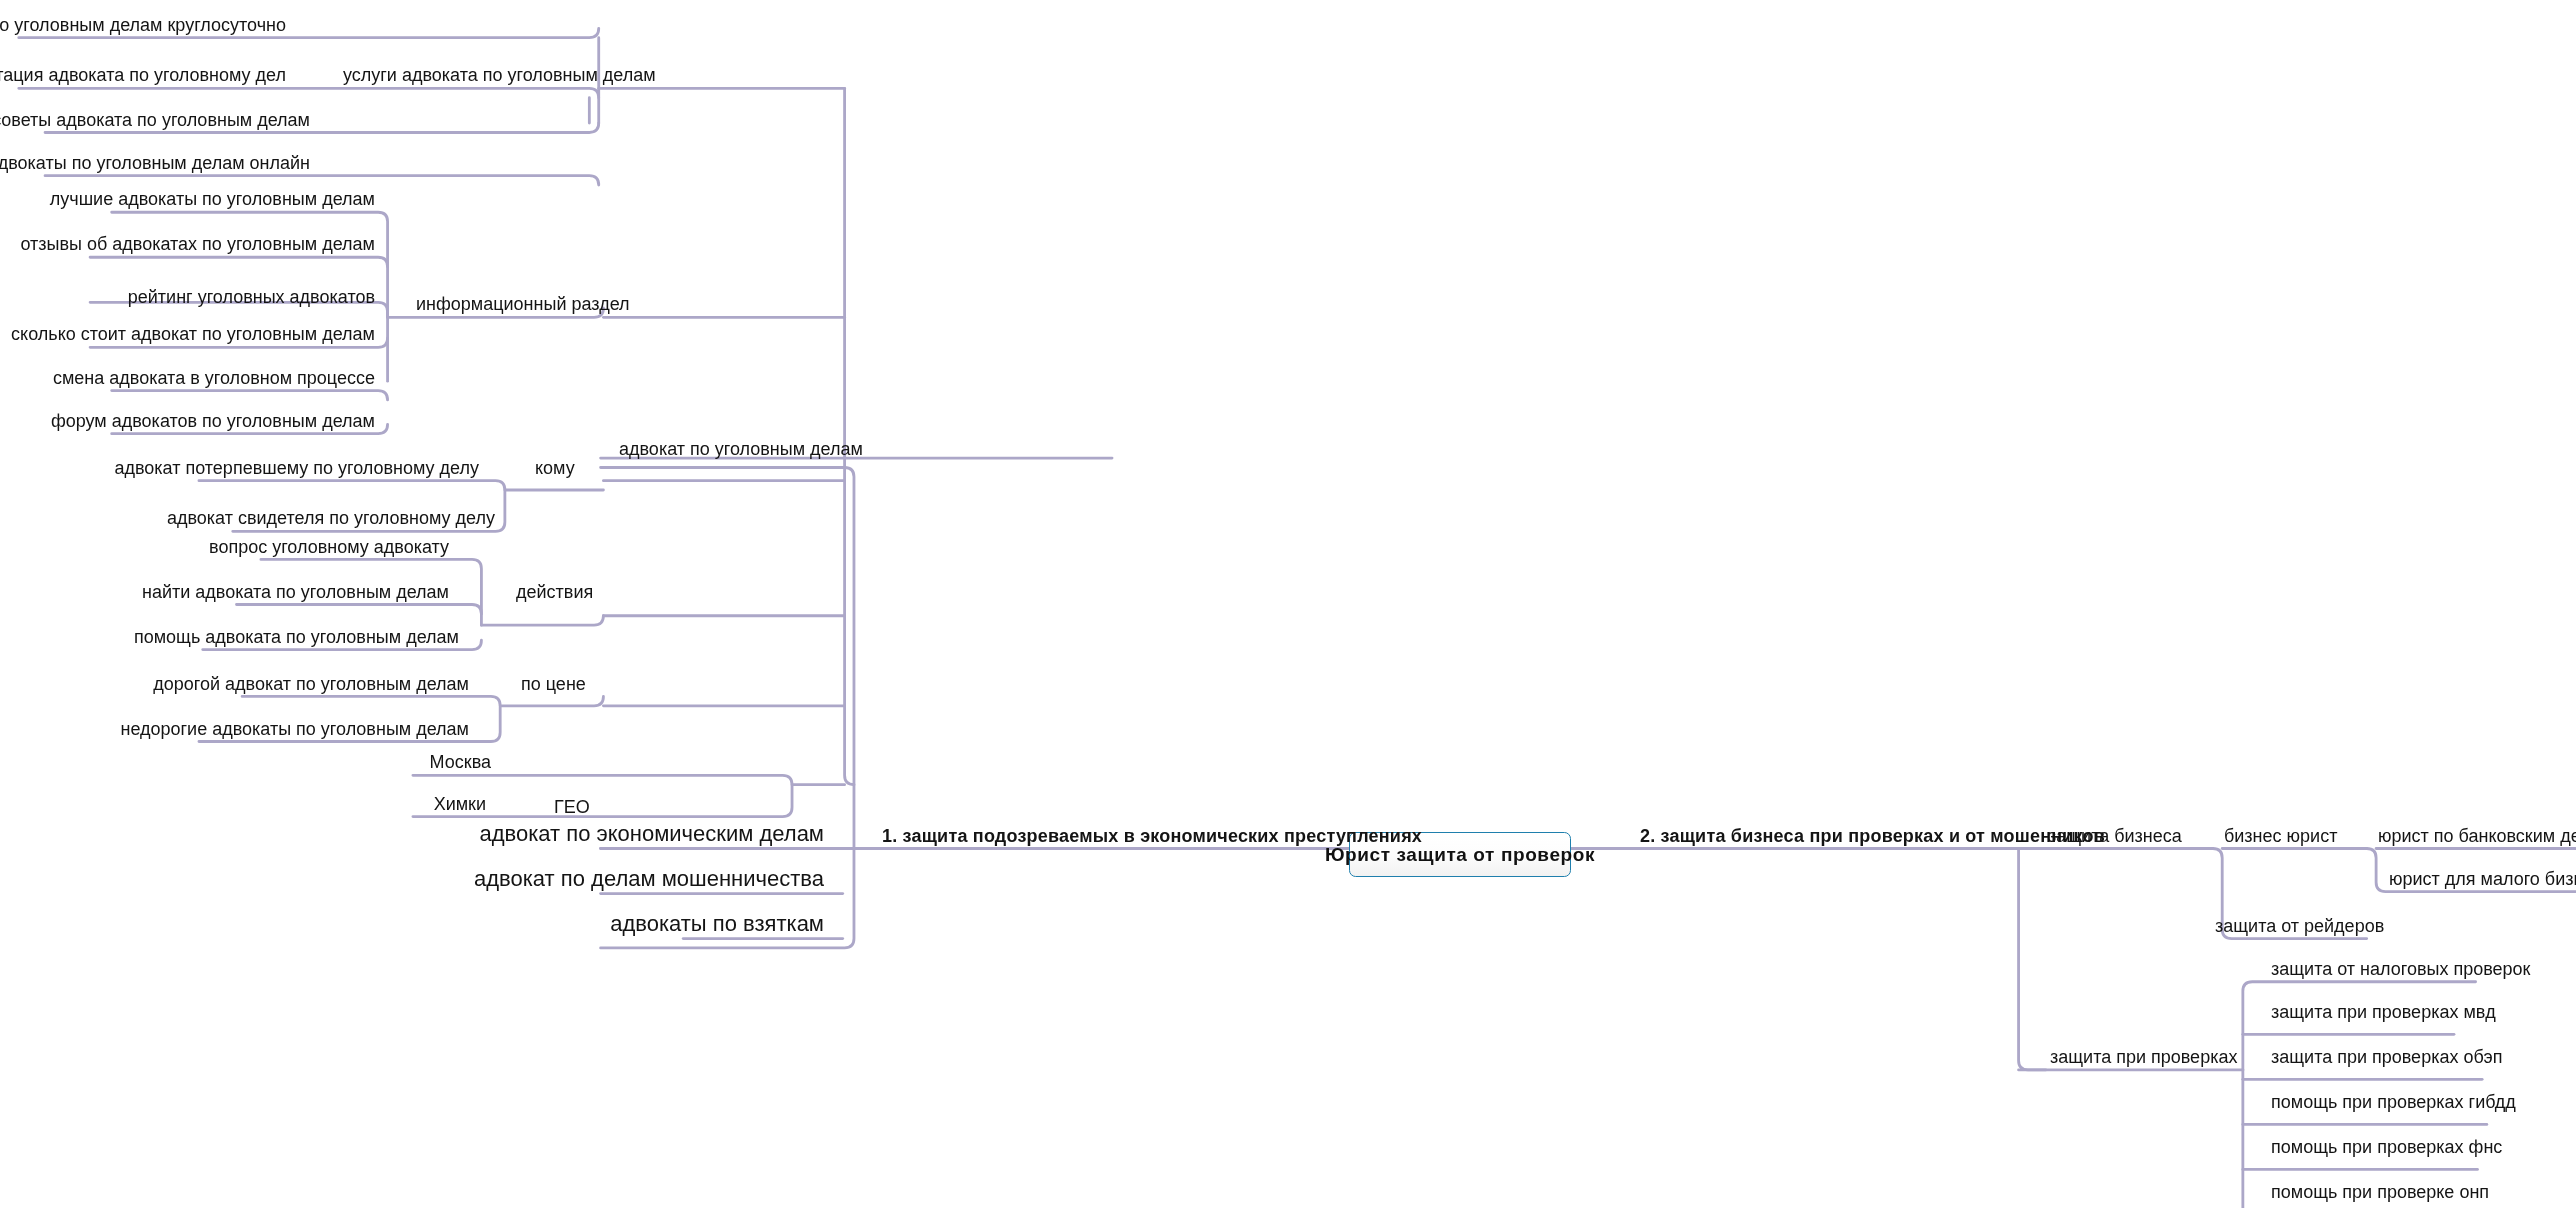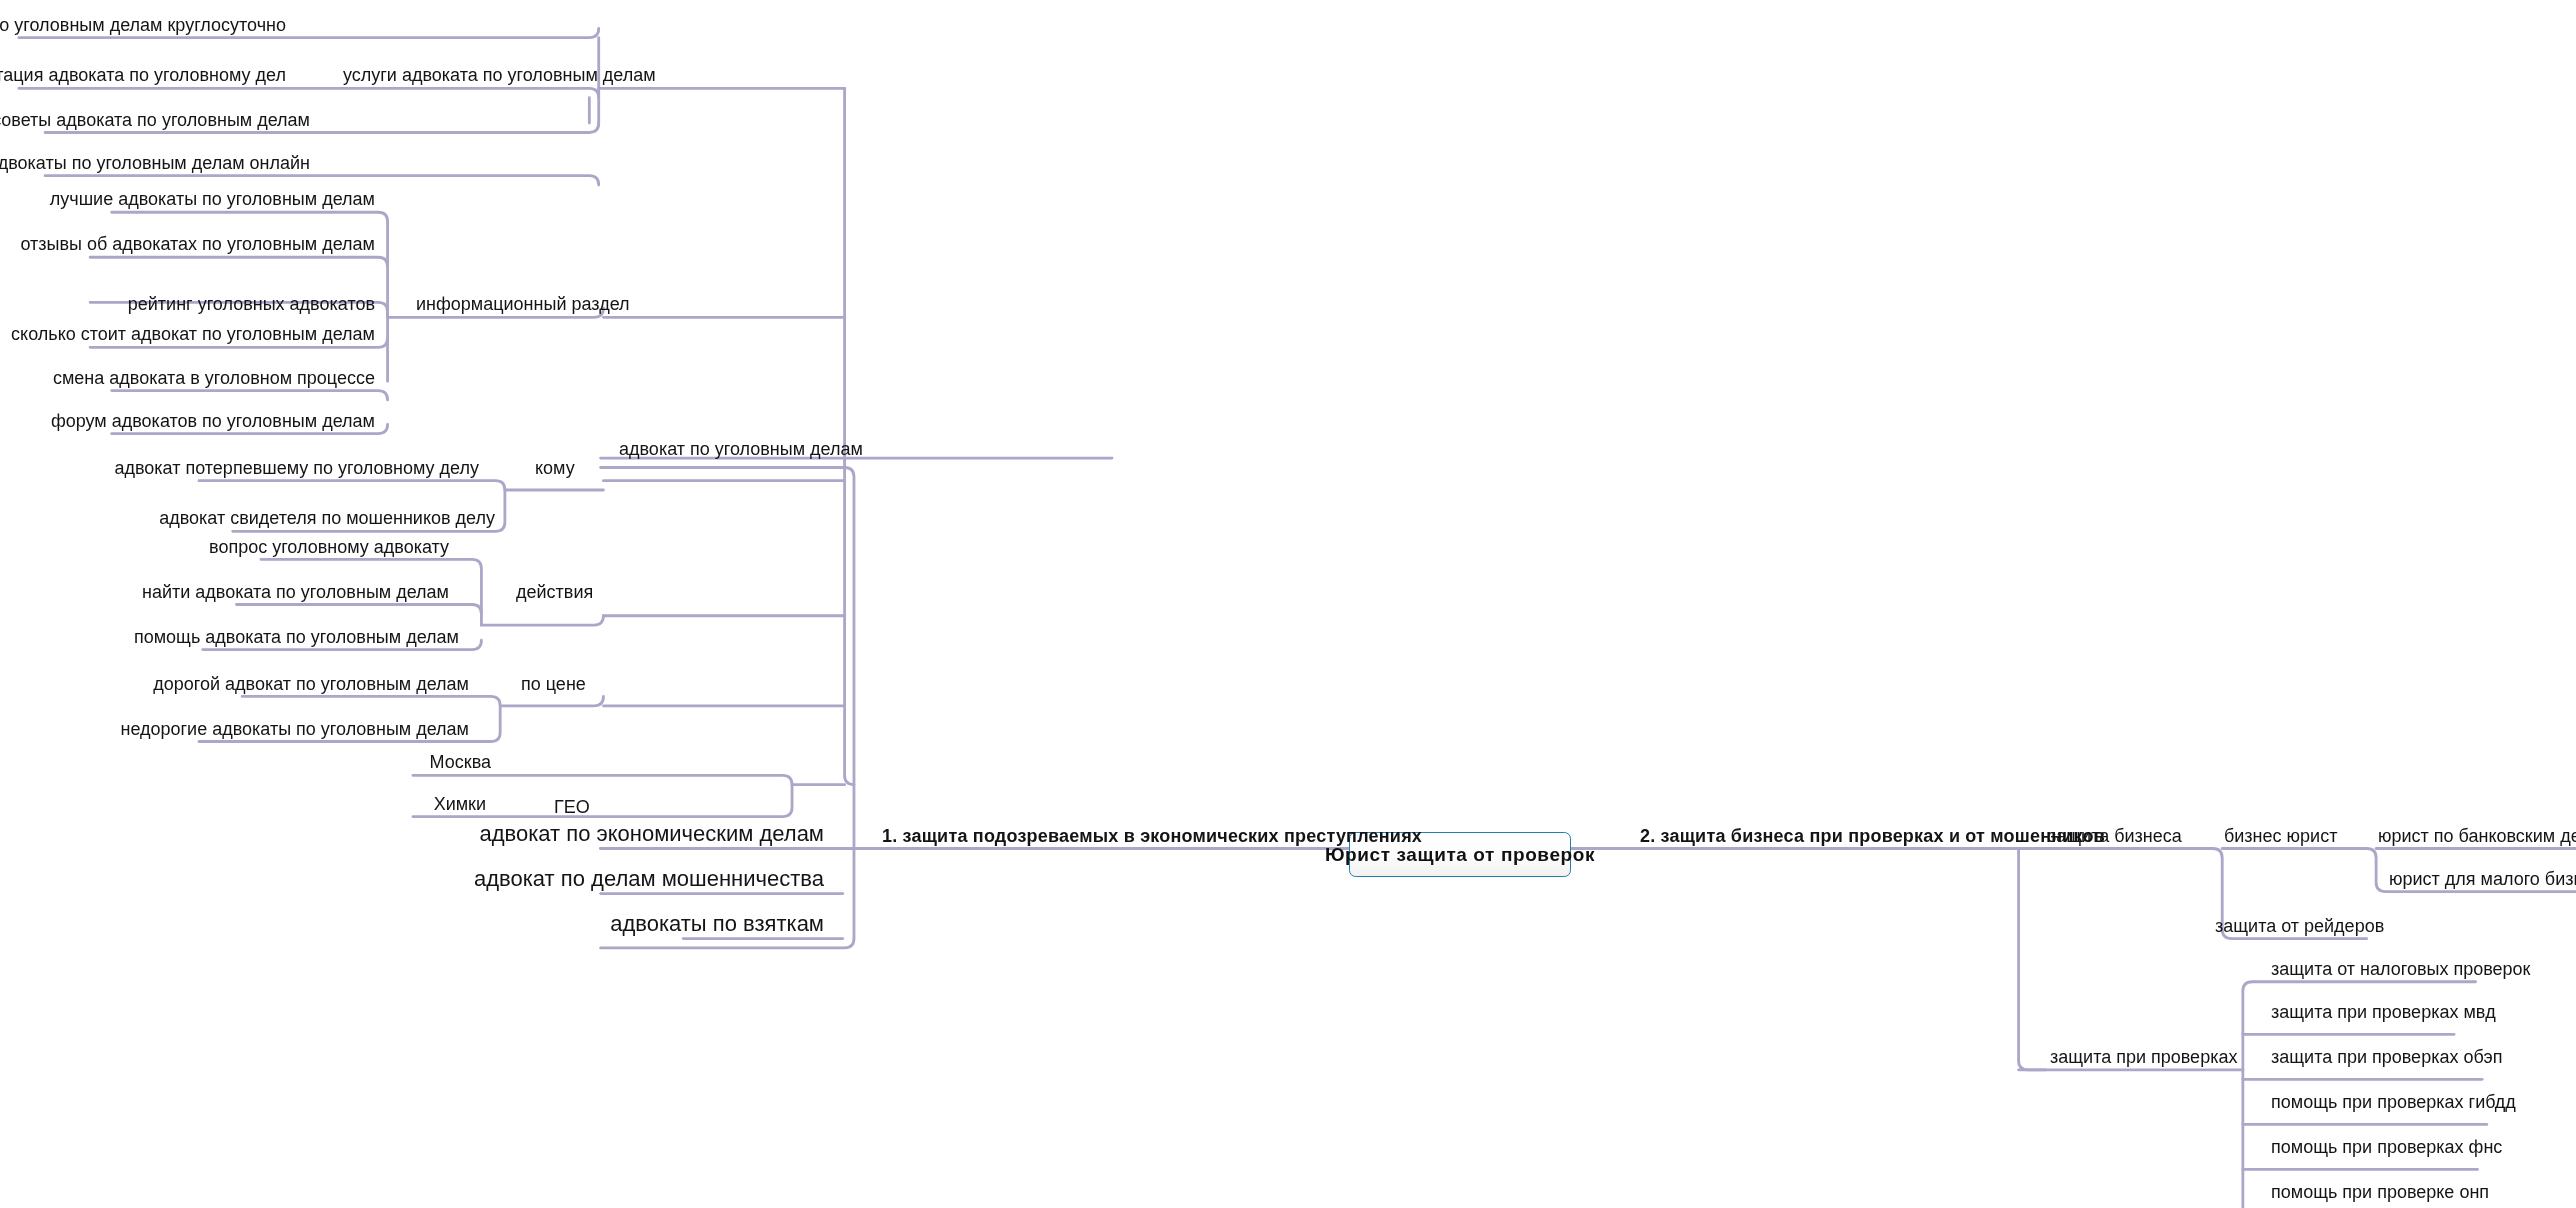--- a/index.html
+++ b/index.html
@@ -133,28 +133,28 @@
   </div>
 
   <div class="node l" style="left:286px;  top:34px;"><span>адвокат по уголовным делам круглосуточно</span></div>
   <div class="node l" style="left:286px;  top:84px;"><span>консультация адвоката по уголовному дел</span></div>
   <div class="node l" style="left:310px;  top:129px;"><span>советы адвоката по уголовным делам</span></div>
   <div class="node l" style="left:310px;  top:172px;"><span>адвокаты по уголовным делам онлайн</span></div>
   <div class="node r" style="left:343px;  top:84px;"><span>услуги адвоката по уголовным делам</span></div>
 
   <div class="node l" style="left:375px;  top:208px;"><span>лучшие адвокаты по уголовным делам</span></div>
   <div class="node l" style="left:375px;  top:253px;"><span>отзывы об адвокатах по уголовным делам</span></div>
-  <div class="node l" style="left:375px;  top:313px;"><span>рейтинг уголовных адвокатов</span></div>
+  <div class="node l" style="left:375px;  top:306px;"><span>рейтинг уголовных адвокатов</span></div>
   <div class="node l" style="left:375px;  top:343px;"><span>сколько стоит адвокат по уголовным делам</span></div>
   <div class="node l" style="left:375px;  top:387px;"><span>смена адвоката в уголовном процессе</span></div>
   <div class="node l" style="left:375px;  top:430px;"><span>форум адвокатов по уголовным делам</span></div>
   <div class="node r" style="left:416px;  top:313px;"><span>информационный раздел</span></div>
 
   <div class="node l" style="left:479px;  top:477px;"><span>адвокат потерпевшему по уголовному делу</span></div>
-  <div class="node l" style="left:495px;  top:527px;"><span>адвокат свидетеля по мошенников делу</span></div>
+  <div class="node l" style="left:495px;  top:527px;"><span>адвокат свидетеля по уголовному делу</span></div>
   <div class="node r" style="left:535px;  top:477px;"><span>кому</span></div>
 
   <div class="node l" style="left:449px;  top:556px;"><span>вопрос уголовному адвокату</span></div>
   <div class="node l" style="left:449px;  top:601px;"><span>найти адвоката по уголовным делам</span></div>
   <div class="node l" style="left:449px;  top:646px;margin-left:10px;"><span>помощь адвоката по уголовным делам</span></div>
   <div class="node r" style="left:516px;  top:601px;"><span>действия</span></div>
 
   <div class="node l" style="left:469px;  top:693px;"><span>дорогой адвокат по уголовным делам</span></div>
   <div class="node l" style="left:469px;  top:738px;"><span>недорогие адвокаты по уголовным делам</span></div>
   <div class="node r" style="left:521px;  top:693px;"><span>по цене</span></div>

